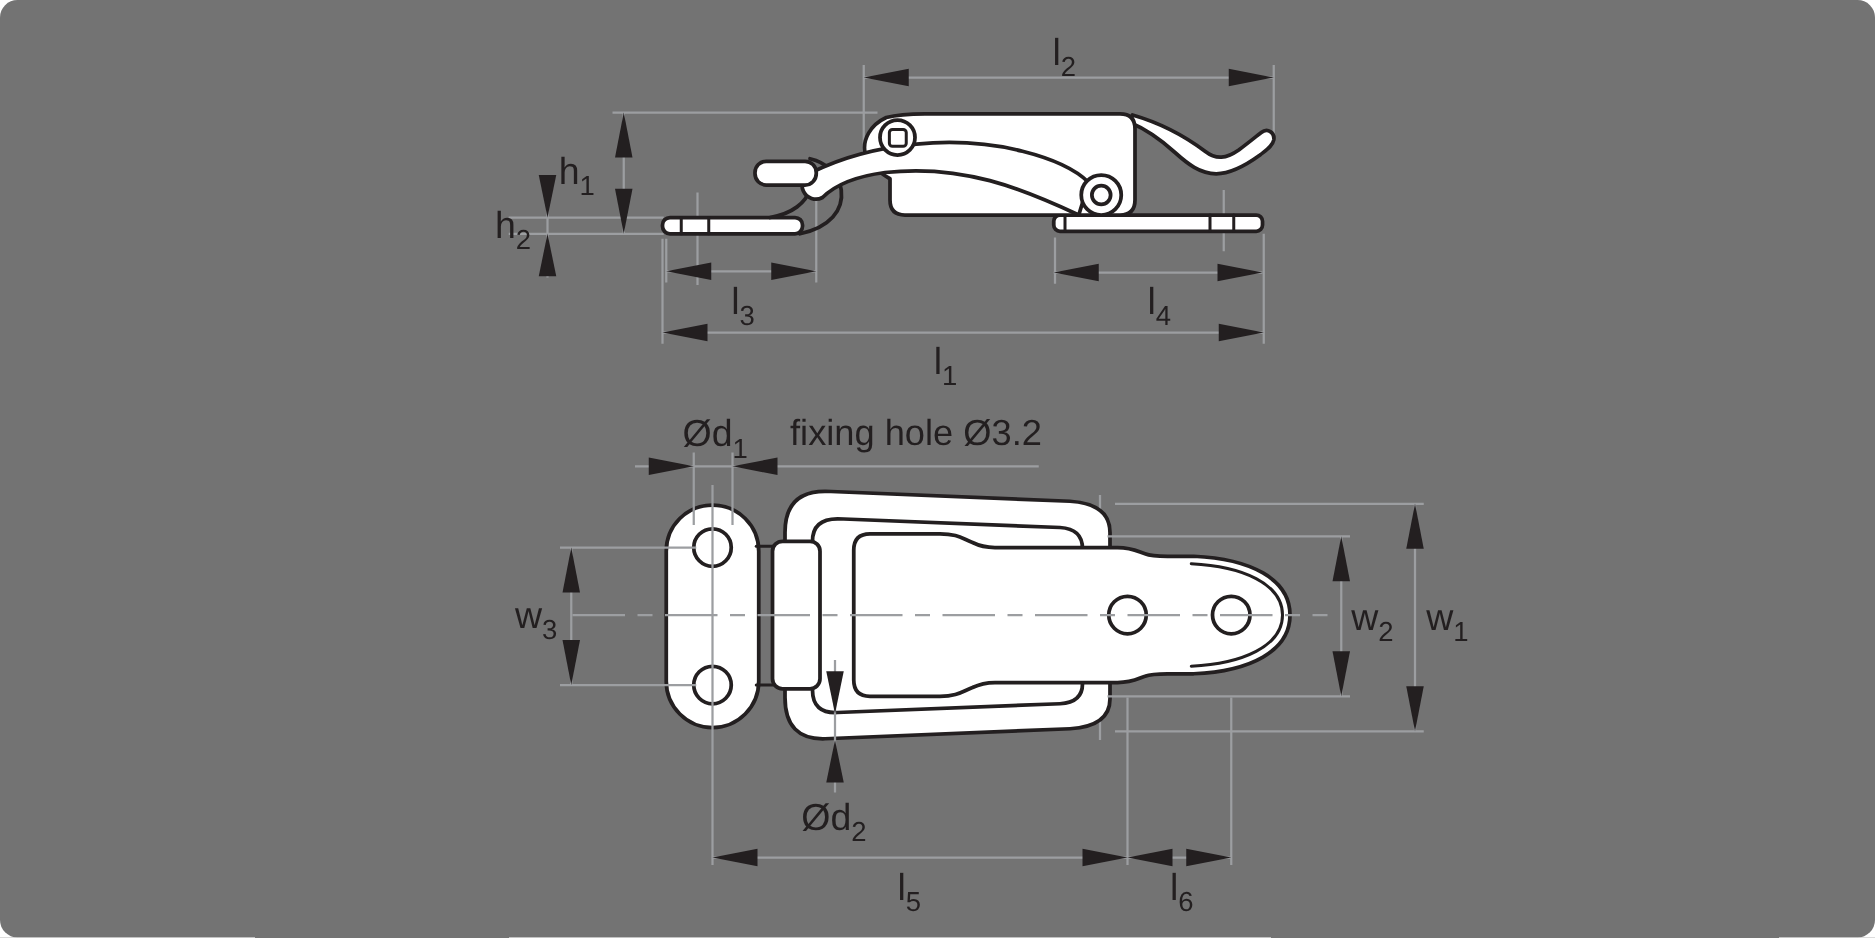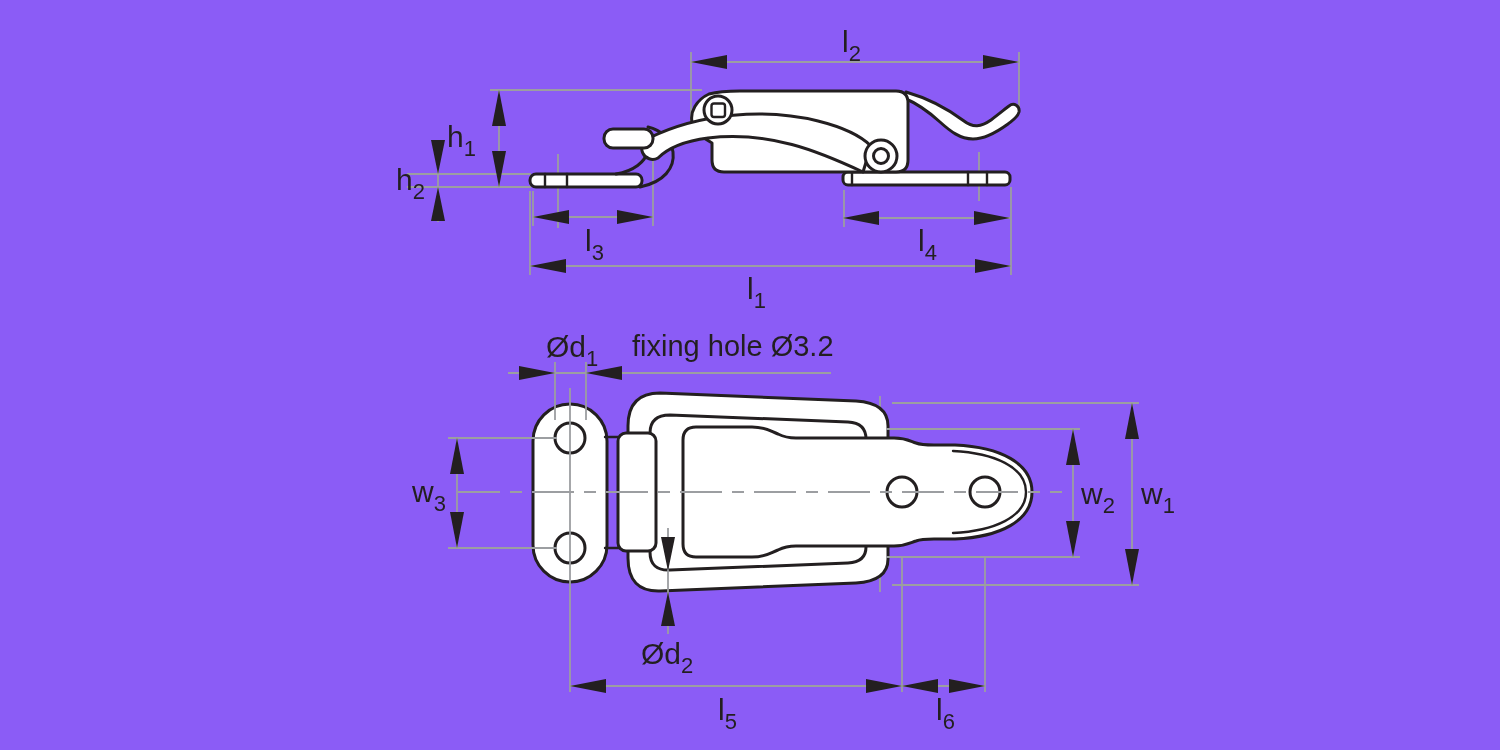--- a/index.html
+++ b/index.html
@@ -1,17 +1,17 @@
 <!DOCTYPE html>
 <html><head>
 <meta charset="utf-8">
 <style>
   html,body{margin:0;padding:0;background:#ffffff;}
-  .stage{position:relative;width:1500px;height:750px;background:#8b5cf6;overflow:hidden;
-         font-family:"Liberation Sans", sans-serif;}
+  .stage{position:relative;width:1500px;height:750px;background:#737373;overflow:hidden;
+         font-family:"Liberation Sans", sans-serif;border-radius:14px;}
   svg{display:block}
   .part{fill:#ffffff;stroke:#231f20;stroke-width:3;stroke-linejoin:round;stroke-linecap:round;}
   .part-line{fill:none;stroke:#231f20;stroke-width:3;stroke-linecap:round;}
   .part-thin{fill:none;stroke:#231f20;stroke-width:2.4;stroke-linecap:round;}
   .dim{stroke:#9c9ea1;stroke-width:1.8;fill:none;}
   .dim-dash{stroke:#9c9ea1;stroke-width:1.8;fill:none;stroke-dasharray:42 10 12 10;}
   .arrow{fill:#231f20;stroke:none;}
   text{fill:#231f20;font-family:"Liberation Sans", sans-serif;font-size:30px;}
   .sub{font-size:22px;}
   .note{font-size:29px;}

